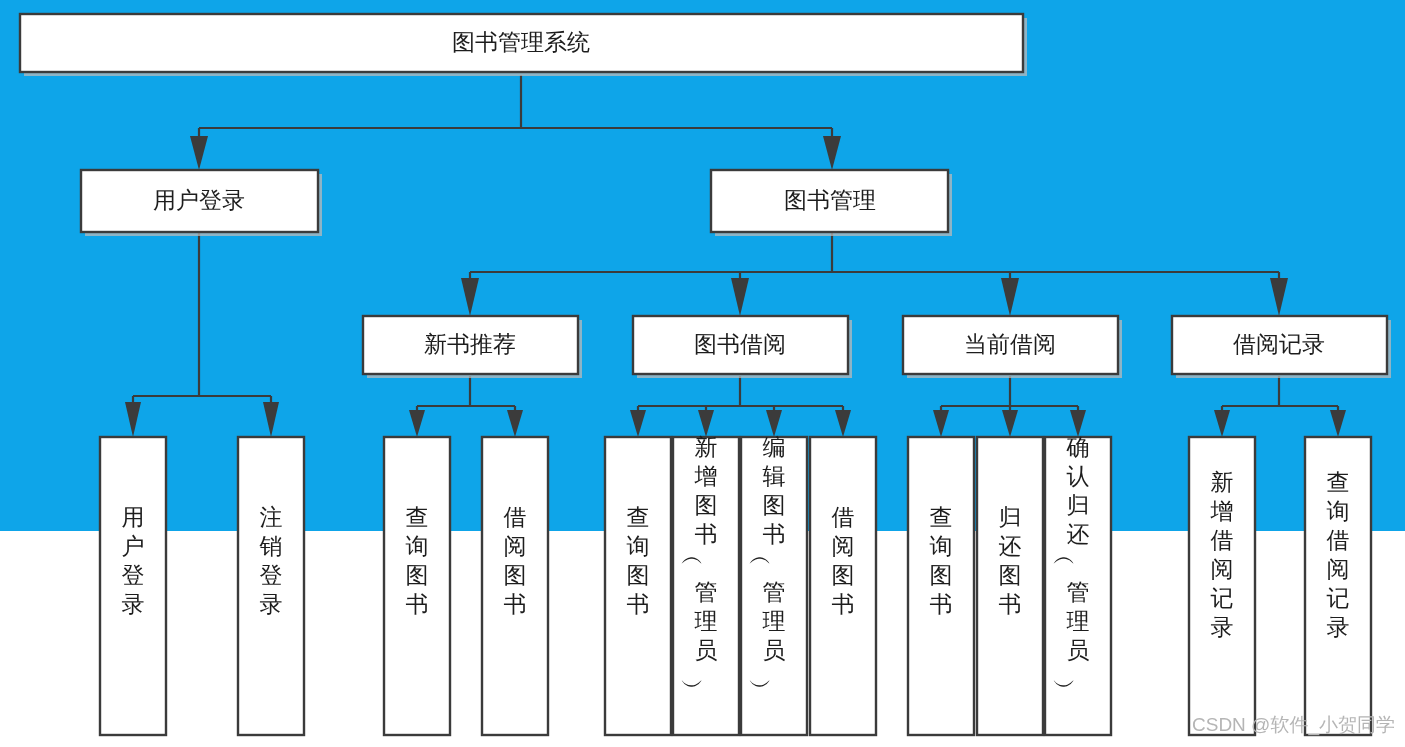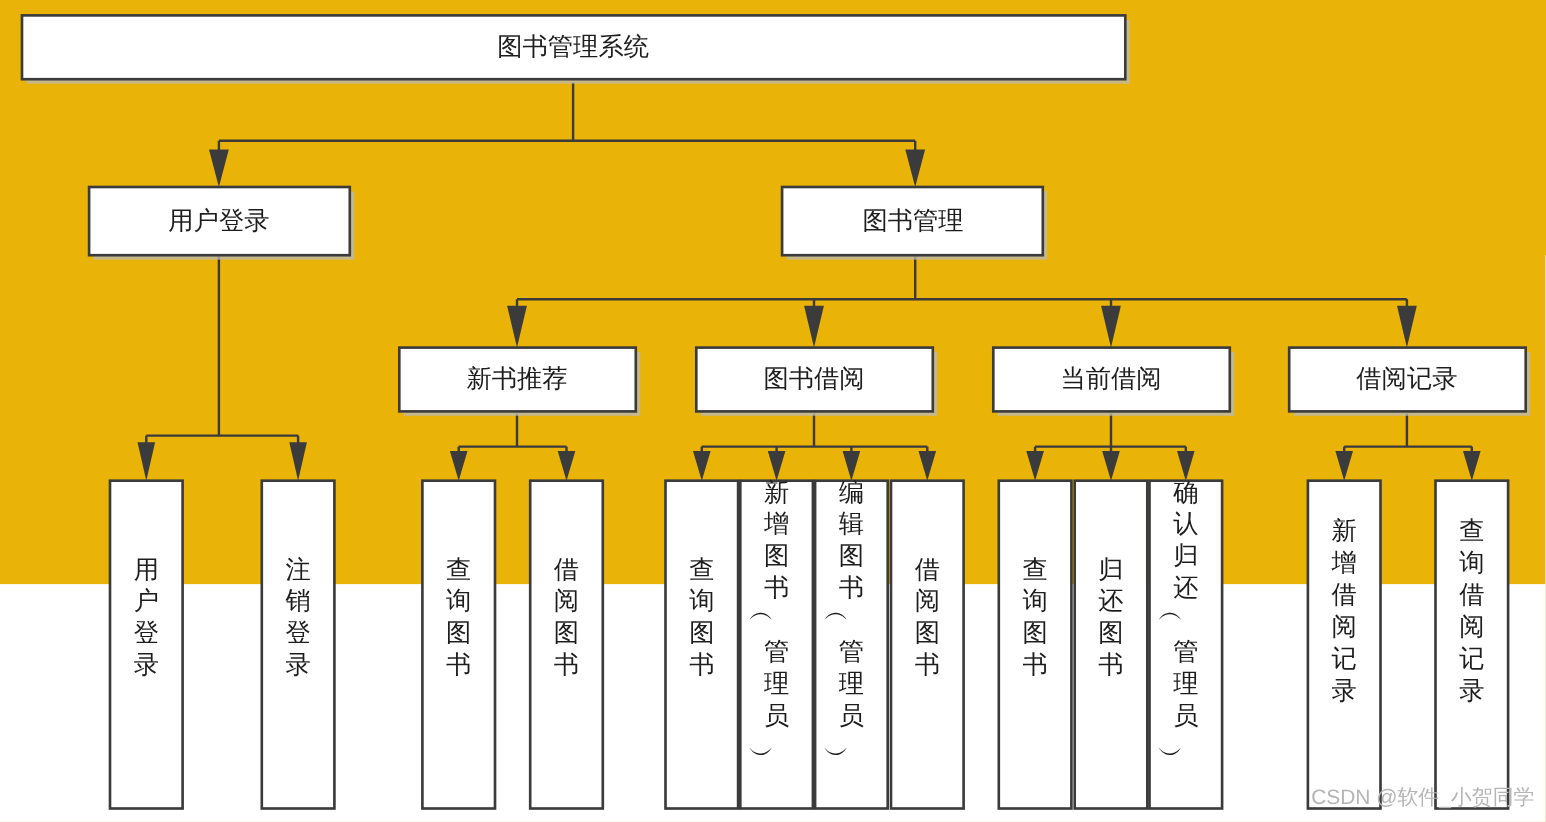--- a/index.html
+++ b/index.html
@@ -10,21 +10,21 @@
   body {
     width: 1405px;
     height: 747px;
     font-family: "Liberation Sans", "DejaVu Sans", sans-serif;
     overflow: hidden;
   }
   #diagram-root {
     position: relative;
     width: 1405px;
     height: 531px;
-    background: #eab308;
+    background: #0ea5e9;
   }
   svg#flow-svg {
     position: absolute;
     left: 0;
     top: 0;
     width: 1405px;
     height: 747px;
     display: block;
   }
   .node-box {

